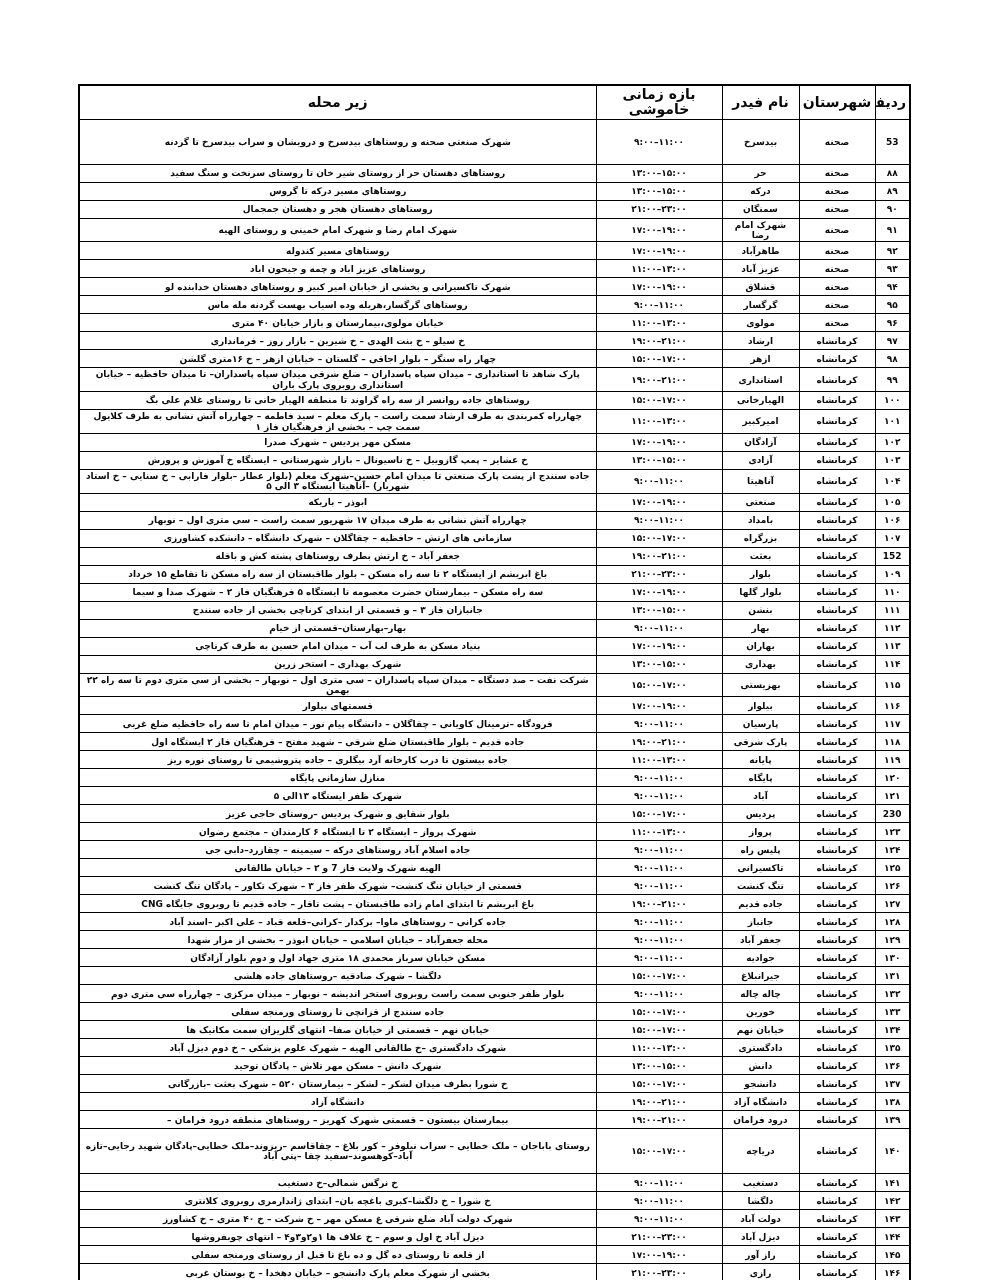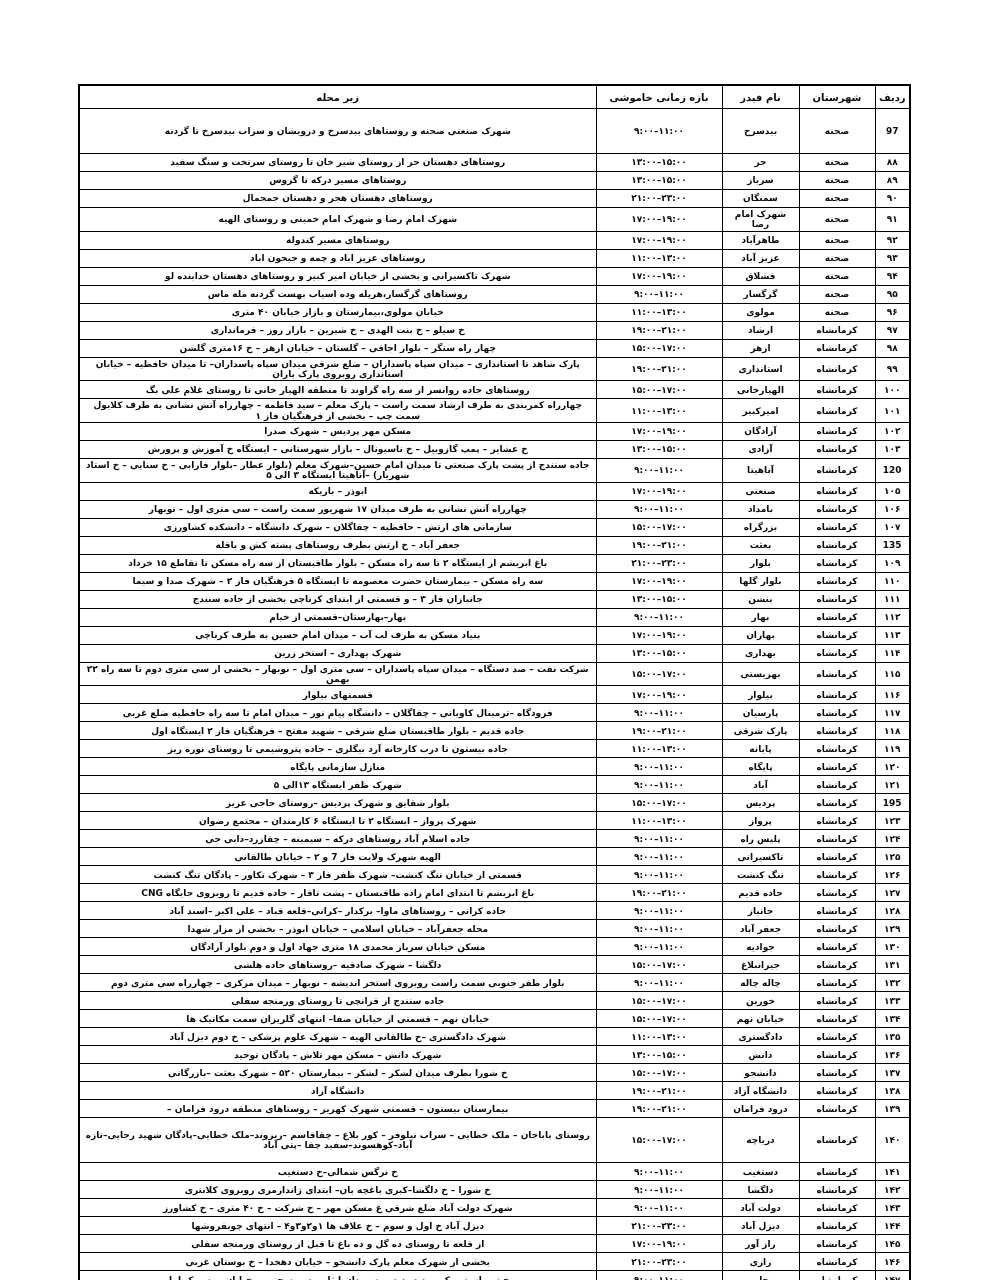--- a/index.html
+++ b/index.html
@@ -24,21 +24,21 @@
   table.outage th, table.outage td{
     border:1px solid #000;
     color:#0a0a0a;
     font-weight:bold;
     text-align:center;
     vertical-align:middle;
     padding:1px 3px;
     overflow:hidden;
   }
   table.outage th{
-    font-size:10px;
+    font-size:14px;
     height:20px;
     line-height:1.1;
     margin-left:8px;
   }
   table.outage td{
     font-size:9px;
     height:15px;
     line-height:1.15;
   }
   td.time{
@@ -73,37 +73,37 @@
       <tr>
         <th>ردیف</th>
         <th>شهرستان</th>
         <th>نام فیدر</th>
         <th>بازه زمانی خاموشی</th>
         <th>زیر محله</th>
       </tr>
     </thead>
     <tbody>
         <tr class="tall">
-          <td>97</td>
+          <td>53</td>
           <td>صحنه</td>
           <td>بیدسرخ</td>
           <td class="time">۹:۰۰–۱۱:۰۰</td>
           <td class="area">شهرک صنعتی صحنه و روستاهای بیدسرخ و درویشان و سراب بیدسرخ تا گردنه</td>
         </tr>
         <tr>
           <td>۸۸</td>
           <td>صحنه</td>
           <td>حر</td>
           <td class="time">۱۳:۰۰–۱۵:۰۰</td>
           <td class="area">روستاهای دهستان حر از روستای شیر خان تا روستای سرنخت و سنگ سفید</td>
         </tr>
         <tr>
           <td>۸۹</td>
           <td>صحنه</td>
-          <td>سرباز</td>
+          <td>درکه</td>
           <td class="time">۱۳:۰۰–۱۵:۰۰</td>
           <td class="area">روستاهای مسیر درکه تا گروس</td>
         </tr>
         <tr>
           <td>۹۰</td>
           <td>صحنه</td>
           <td>سمنگان</td>
           <td class="time">۲۱:۰۰–۲۳:۰۰</td>
           <td class="area">روستاهای دهستان هجر و دهستان جمجمال</td>
         </tr>
@@ -192,21 +192,21 @@
           <td class="area">مسکن مهر پردیس – شهرک صدرا</td>
         </tr>
         <tr>
           <td>۱۰۳</td>
           <td>کرمانشاه</td>
           <td>آزادی</td>
           <td class="time">۱۳:۰۰–۱۵:۰۰</td>
           <td class="area">خ عشایر – پمپ گازوییل – خ ناسیونال – بازار شهرستانی – ایستگاه خ آموزش و پرورش</td>
         </tr>
         <tr>
-          <td>120</td>
+          <td>۱۰۴</td>
           <td>کرمانشاه</td>
           <td>آناهیتا</td>
           <td class="time">۹:۰۰–۱۱:۰۰</td>
           <td class="area">جاده سنندج از پشت پارک صنعتی تا میدان امام حسین–شهرک معلم (بلوار عطار –بلوار فارابی – خ سنایی – خ استاد شهریار) –آناهیتا ایستگاه ۳ الی ۵</td>
         </tr>
         <tr>
           <td>۱۰۵</td>
           <td>کرمانشاه</td>
           <td>صنعتی</td>
           <td class="time">۱۷:۰۰–۱۹:۰۰</td>
@@ -220,21 +220,21 @@
           <td class="area">چهارراه آتش نشانی به طرف میدان ۱۷ شهریور سمت راست – سی متری اول – نوبهار</td>
         </tr>
         <tr>
           <td>۱۰۷</td>
           <td>کرمانشاه</td>
           <td>بزرگراه</td>
           <td class="time">۱۵:۰۰–۱۷:۰۰</td>
           <td class="area">سازمانی های ارتش – حافظیه – چقاگلان – شهرک دانشگاه – دانشکده کشاورزی</td>
         </tr>
         <tr>
-          <td>135</td>
+          <td>152</td>
           <td>کرمانشاه</td>
           <td>بعثت</td>
           <td class="time">۱۹:۰۰–۲۱:۰۰</td>
           <td class="area">جعفر آباد – خ ارتش بطرف روستاهای پشته کش و باقله</td>
         </tr>
         <tr>
           <td>۱۰۹</td>
           <td>کرمانشاه</td>
           <td>بلوار</td>
           <td class="time">۲۱:۰۰–۲۳:۰۰</td>
@@ -318,21 +318,21 @@
           <td class="area">منازل سازمانی پایگاه</td>
         </tr>
         <tr>
           <td>۱۲۱</td>
           <td>کرمانشاه</td>
           <td>آباد</td>
           <td class="time">۹:۰۰–۱۱:۰۰</td>
           <td class="area">شهرک ظفر ایستگاه ۱۳الی ۵</td>
         </tr>
         <tr>
-          <td>195</td>
+          <td>230</td>
           <td>کرمانشاه</td>
           <td>پردیس</td>
           <td class="time">۱۵:۰۰–۱۷:۰۰</td>
           <td class="area">بلوار شقایق و شهرک پردیس –روستای حاجی عزیز</td>
         </tr>
         <tr>
           <td>۱۲۳</td>
           <td>کرمانشاه</td>
           <td>پرواز</td>
           <td class="time">۱۱:۰۰–۱۳:۰۰</td>

